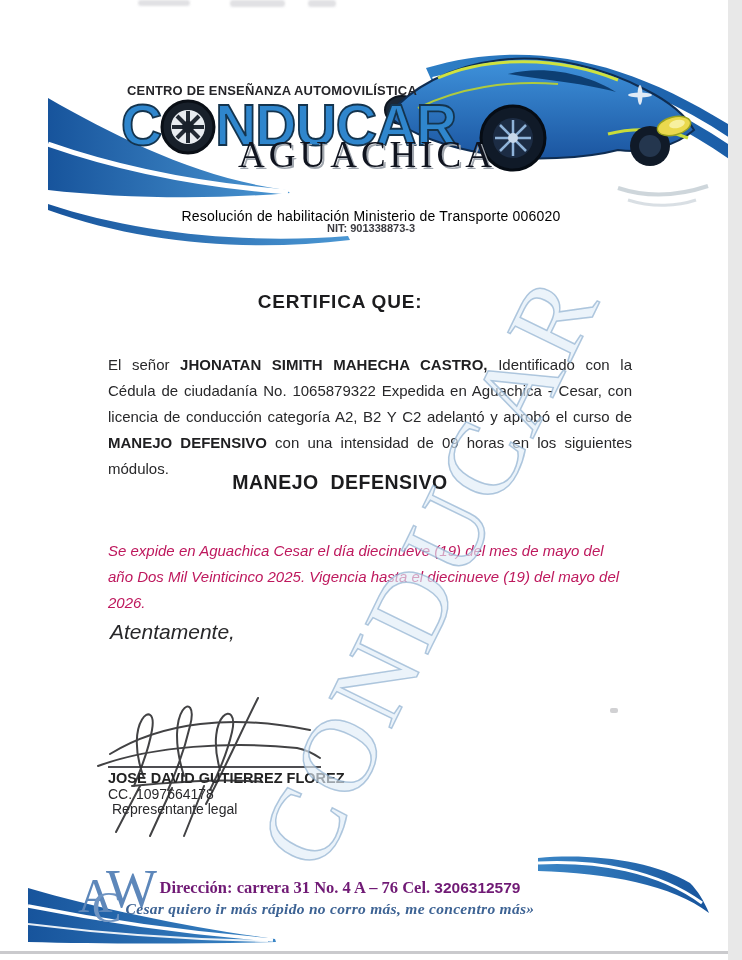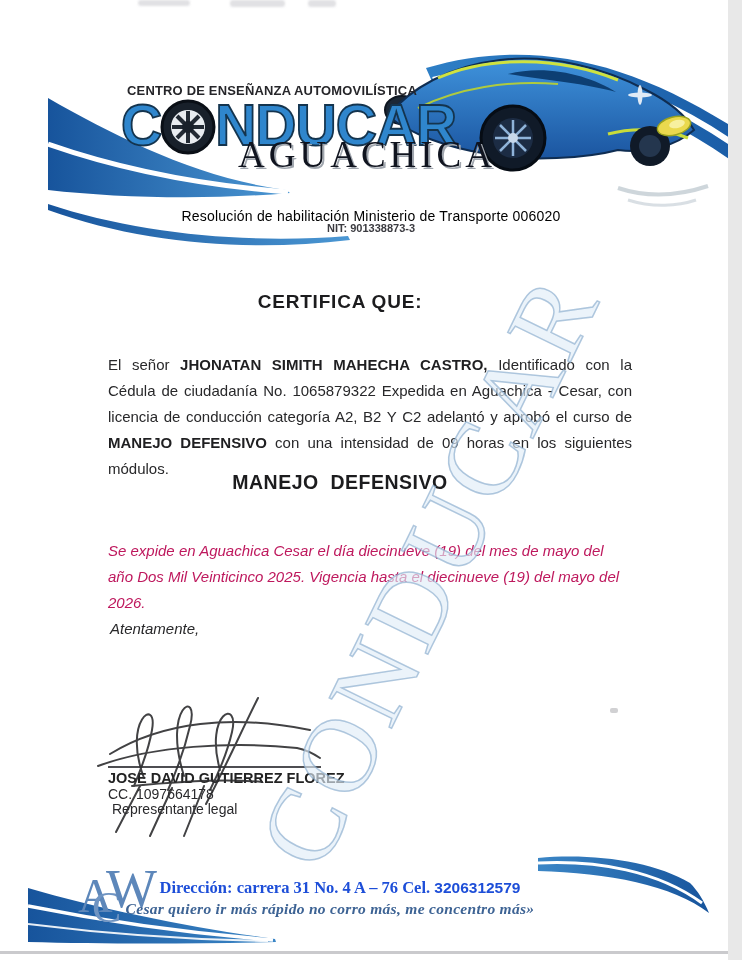--- a/index.html
+++ b/index.html
@@ -31,21 +31,21 @@
   
   .certifica-heading{position:absolute;left:60px;top:291px;width:560px;text-align:center;
     font-size:19px;font-weight:800;letter-spacing:.8px;color:#1c1c1e;z-index:2;}
   .cert-body{position:absolute;left:108px;top:352px;width:524px;font-size:15px;line-height:26px;
     text-align:justify;color:#28282a;z-index:2;}
   .cert-body b{color:#1f1f21;}
   .course-title{position:absolute;left:60px;top:471px;width:560px;text-align:center;
     font-size:19.5px;font-weight:800;letter-spacing:.5px;color:#1c1c1e;white-space:pre;z-index:2;}
   .expedition{position:absolute;left:108px;top:538px;width:520px;font-style:italic;
     font-size:15px;line-height:26px;color:#be185d;z-index:2;}
-  .closing{position:absolute;left:110px;top:620px;font-style:italic;font-size:15px;color:#28282a;z-index:2;}
+  .closing{position:absolute;left:110px;top:620px;font-style:italic;font-size:21px;color:#28282a;z-index:2;}
 
   
   .watermark{position:absolute;left:80px;top:490px;width:700px;height:160px;line-height:160px;
     text-align:center;transform:rotate(-64deg);transform-origin:350px 80px;
     font-family:"Liberation Serif",serif;font-size:106px;letter-spacing:6px;
     color:rgba(224,237,247,.65);-webkit-text-stroke:1.5px rgba(135,170,205,.65);
     z-index:5;pointer-events:none;}
 
   
   .sig-svg{position:absolute;left:92px;top:686px;z-index:3;}
@@ -55,21 +55,21 @@
   .signer-role{position:absolute;left:112px;top:801px;font-size:14px;color:#29292c;z-index:2;}
 
   
   .monogram{position:absolute;left:78px;top:860px;width:130px;height:80px;z-index:3;
     font-family:"Liberation Serif",serif;color:#5d87ba;}
   .monogram span{position:absolute;line-height:1;}
   .mono-a{left:0;top:12px;font-size:48px;}
   .mono-c{left:14px;top:26px;font-size:44px;color:#6f94c2;}
   .mono-w{left:28px;top:2px;font-size:54px;}
   .footer-address{position:absolute;left:130px;top:878px;width:420px;text-align:center;z-index:4;
-    font-family:"Liberation Serif",serif;font-size:16.5px;font-weight:bold;color:#1d4ed8;}
+    font-family:"Liberation Serif",serif;font-size:16.5px;font-weight:bold;color:#701a75;}
   .footer-address .phone{font-family:"Liberation Sans",sans-serif;font-size:15.5px;font-weight:600;}
   .footer-slogan{position:absolute;left:110px;top:900px;width:440px;text-align:center;z-index:4;
     font-family:"Liberation Serif",serif;font-style:italic;font-weight:bold;
     font-size:15.5px;letter-spacing:.3px;color:#3d6394;}
 </style>
 </head>
 <body>
 
 <div class="page">
 

